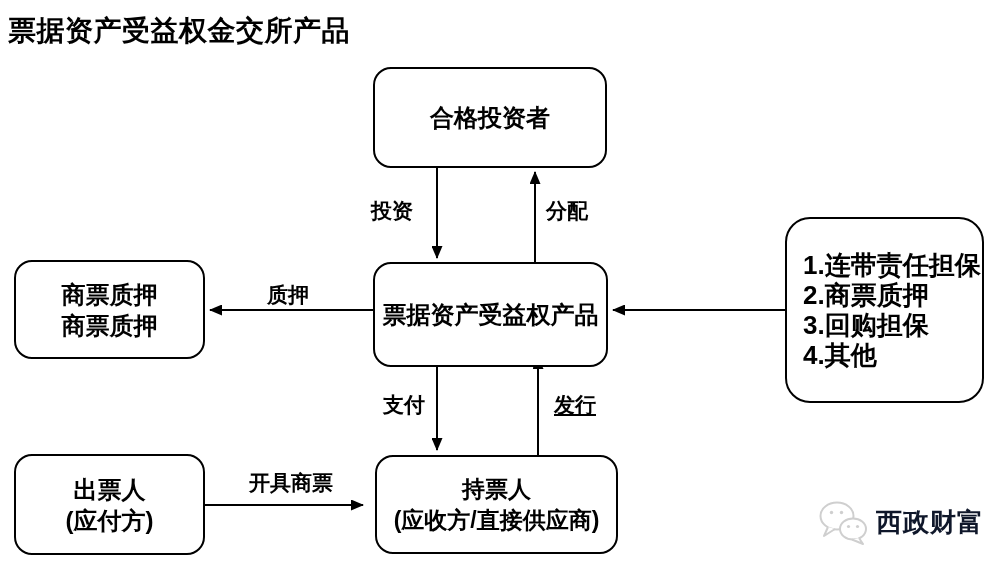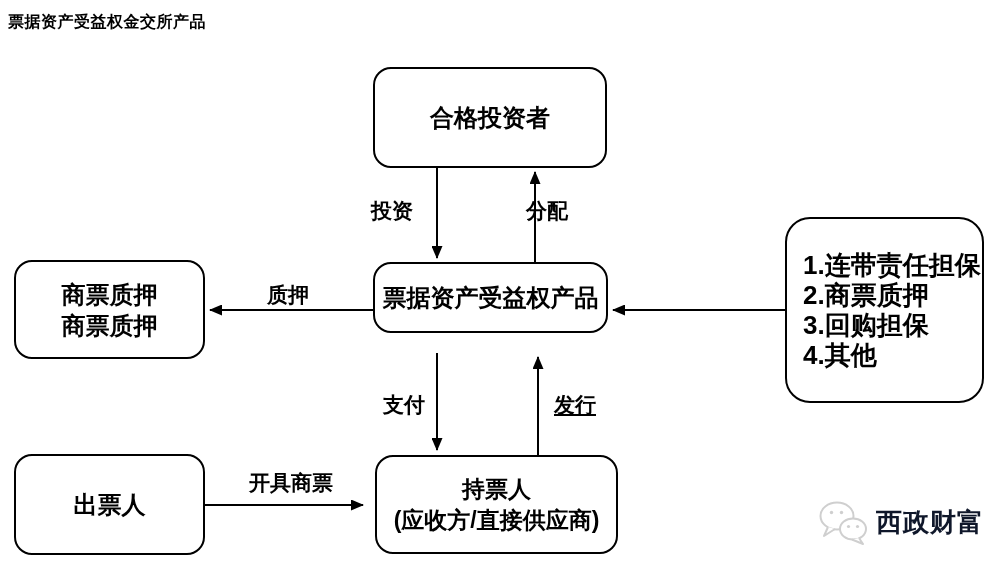--- a/index.html
+++ b/index.html
@@ -13,21 +13,21 @@
     width: 999px;
     height: 570px;
     background: #ffffff;
     overflow: hidden;
   }
   .title {
     position: absolute;
     left: 8px;
     top: 12px;
     margin: 0;
-    font-size: 16px;
+    font-size: 28px;
     font-weight: bold;
     color: #000000;
     letter-spacing: 0.5px;
   }
   .arrows {
     position: absolute;
     left: 0;
     top: 0;
     pointer-events: none;
   }
@@ -41,37 +41,37 @@
     flex-direction: column;
     justify-content: center;
     align-items: center;
     font-weight: bold;
     color: #000000;
     font-size: 24px;
     line-height: 31px;
     text-align: center;
   }
   #node-investor        { left: 373px; top: 67px;  width: 234px; height: 101px; }
-  #node-product         { left: 373px; top: 262px; width: 235px; height: 71px;  }
+  #node-product         { left: 373px; top: 262px; width: 235px; height: 105px;  }
   #node-pledge-agency   { left: 14px;  top: 260px; width: 191px; height: 99px;  }
   #node-guarantee       { left: 785px; top: 217px; width: 199px; height: 186px;
                           border-radius: 25px; font-size: 26px; line-height: 30px;
                           align-items: flex-start; padding-left: 16px; text-align: left; }
   #node-drawer          { left: 14px;  top: 454px; width: 191px; height: 101px; }
   #node-holder          { left: 367px; top: 455px; width: 243px; height: 99px; font-size: 23px; margin-left: 8px; }
   .edge-label {
     position: absolute;
     font-weight: bold;
     font-size: 21px;
     color: #000000;
     text-align: center;
     white-space: nowrap;
   }
   #label-invest     { left: 361px; top: 197px; width: 62px;  }
-  #label-distribute { left: 516px; top: 197px; width: 62px;  }
+  #label-distribute { left: 536px; top: 197px; width: 62px;  }
   #label-pledge     { left: 256px; top: 281px; width: 64px;  }
   #label-credit     { left: 650px; top: 278px; width: 94px;  }
   #label-pay        { left: 373px; top: 391px; width: 62px;  }
   #label-issue      { left: 544px; top: 391px; width: 62px; text-decoration: underline;  }
   #label-issue-bill { left: 240px; top: 469px; width: 102px; }
   .watermark {
     position: absolute;
     left: 818px;
     top: 499px;
     display: flex;
@@ -122,20 +122,21 @@
 
   <div class="node" id="node-guarantee">
     <span>1.连带责任担保</span>
     <span>2.商票质押</span>
     <span>3.回购担保</span>
     <span>4.其他</span>
   </div>
 
   <div class="node" id="node-drawer">
     <span>出票人</span>
+    <span>(应付方)</span>
   </div>
 
   <div class="node" id="node-holder">
     <span>持票人</span>
     <span>(应收方/直接供应商)</span>
   </div>
 
   <div class="edge-label" id="label-invest">投资</div>
   <div class="edge-label" id="label-distribute">分配</div>
   <div class="edge-label" id="label-pledge">质押</div>

